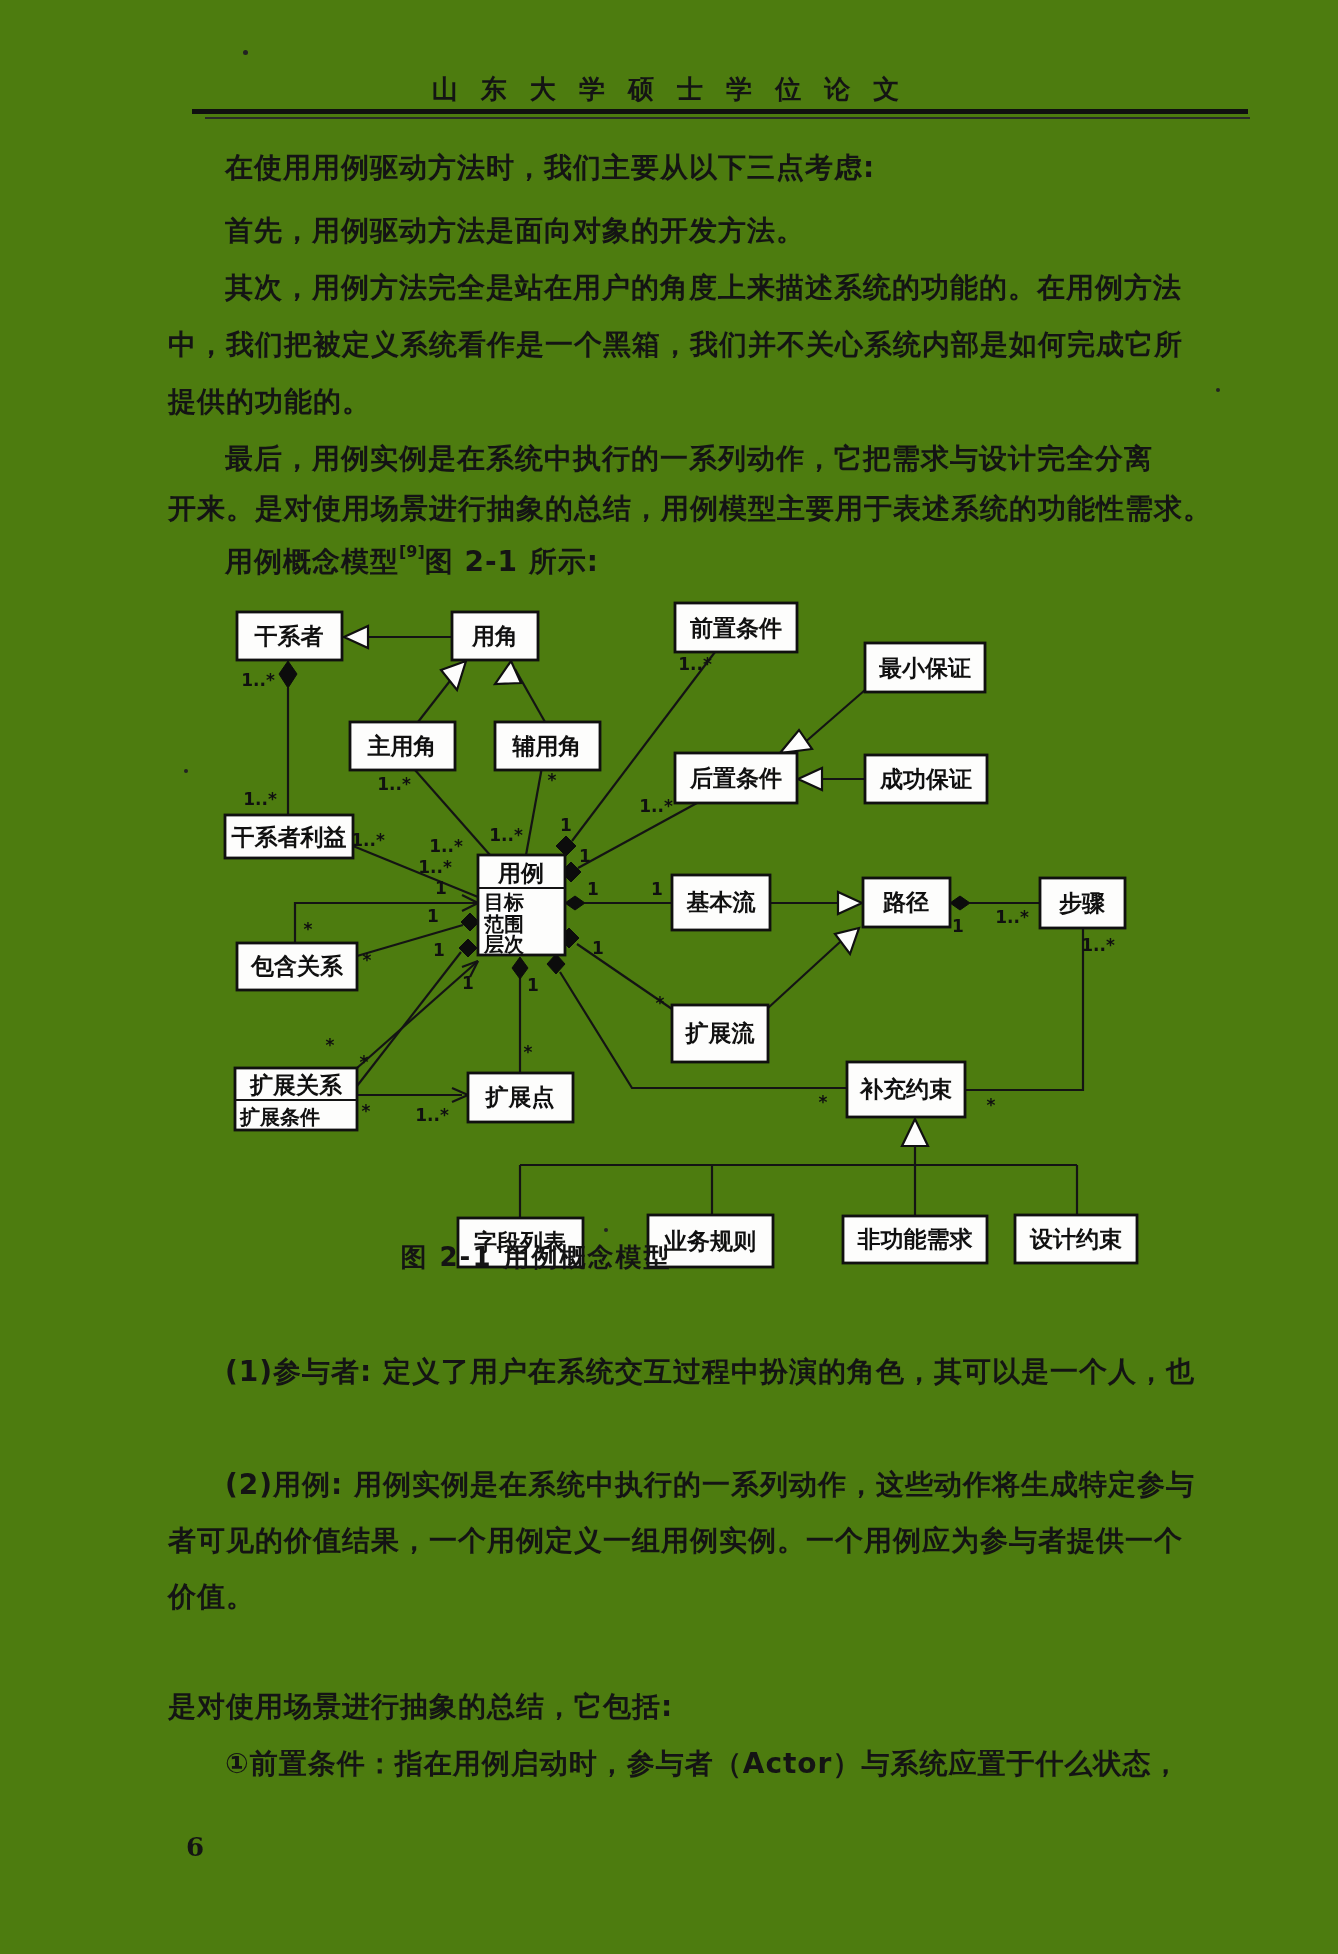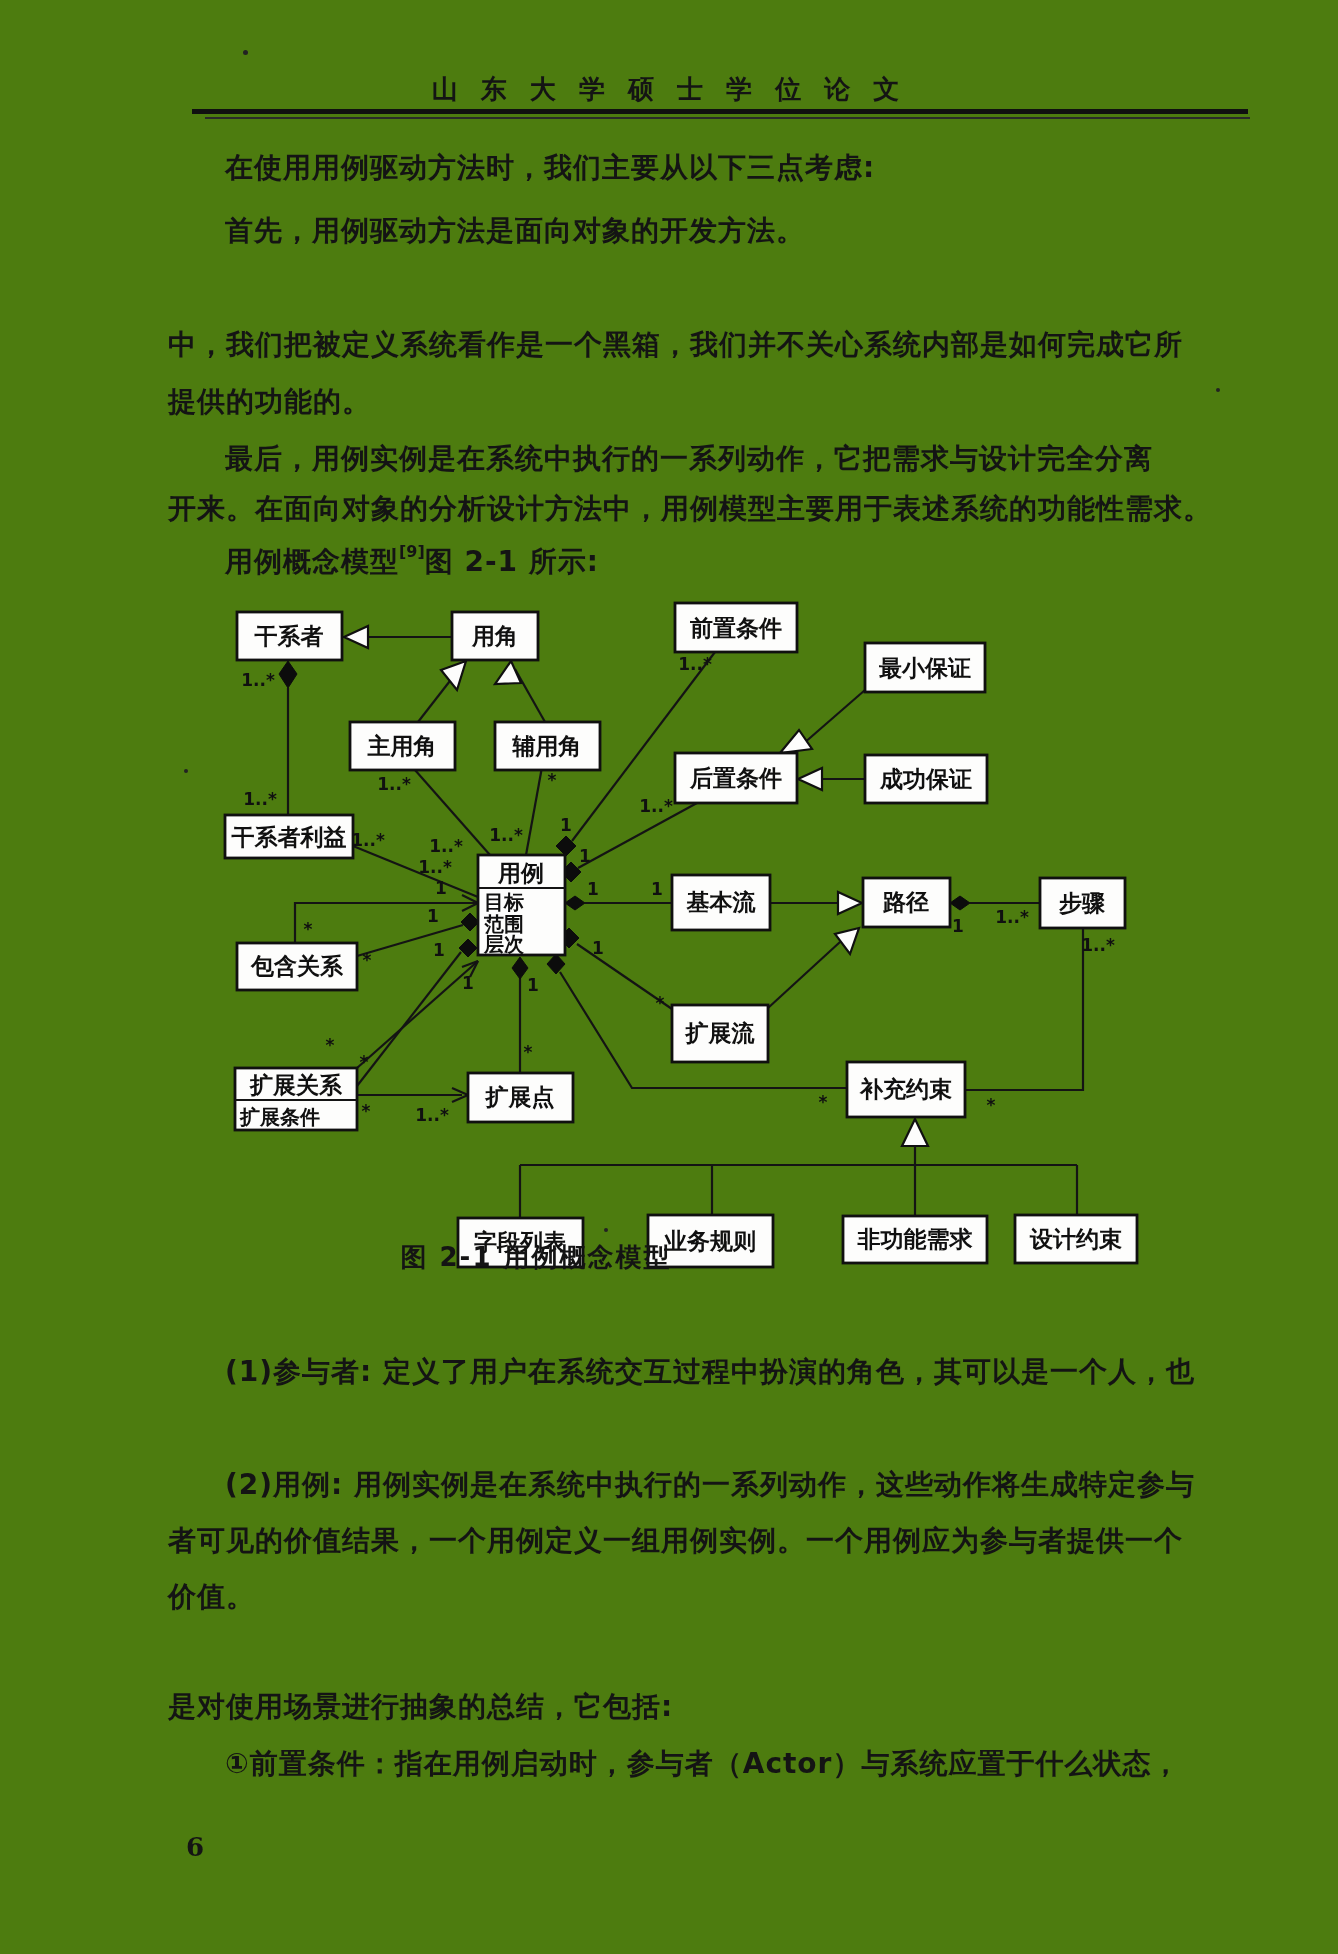--- a/index.html
+++ b/index.html
@@ -43,24 +43,25 @@
 <body>
 
 <div class="page">
 
   <div class="running-header">山 东 大 学 硕 士 学 位 论 文</div>
   <div class="header-rule-thick"></div>
   <div class="header-rule-thin"></div>
 
   <div class="bline indent" style="top:149px">在使用用例驱动方法时，我们主要从以下三点考虑:</div>
   <div class="bline indent" style="top:212px">首先，用例驱动方法是面向对象的开发方法。</div>
+  <div class="bline indent" style="top:269px">其次，用例方法完全是站在用户的角度上来描述系统的功能的。在用例方法</div>
   <div class="bline" style="top:326px">中，我们把被定义系统看作是一个黑箱，我们并不关心系统内部是如何完成它所</div>
   <div class="bline" style="top:383px">提供的功能的。</div>
   <div class="bline indent" style="top:440px">最后，用例实例是在系统中执行的一系列动作，它把需求与设计完全分离</div>
-  <div class="bline" style="top:490px">开来。在面向对象的分析设计方法中，用例模型主要用于表述系统的功能性需求。</div>
+  <div class="bline" style="top:490px">开来。是对使用场景进行抽象的总结，用例模型主要用于表述系统的功能性需求。</div>
   <div class="bline indent" style="top:542px">
     <span>用例概念模型</span><sup class="ref">[9]</sup><span>图 2-1 所示:</span>
   </div>
 
   <svg class="diagram" viewBox="170 590 1010 700">
 
     <g>
       <line x1="452" y1="637" x2="368" y2="637"></line>
       <polygon class="gen" points="344,637 368,626 368,648"></polygon>
     </g>

